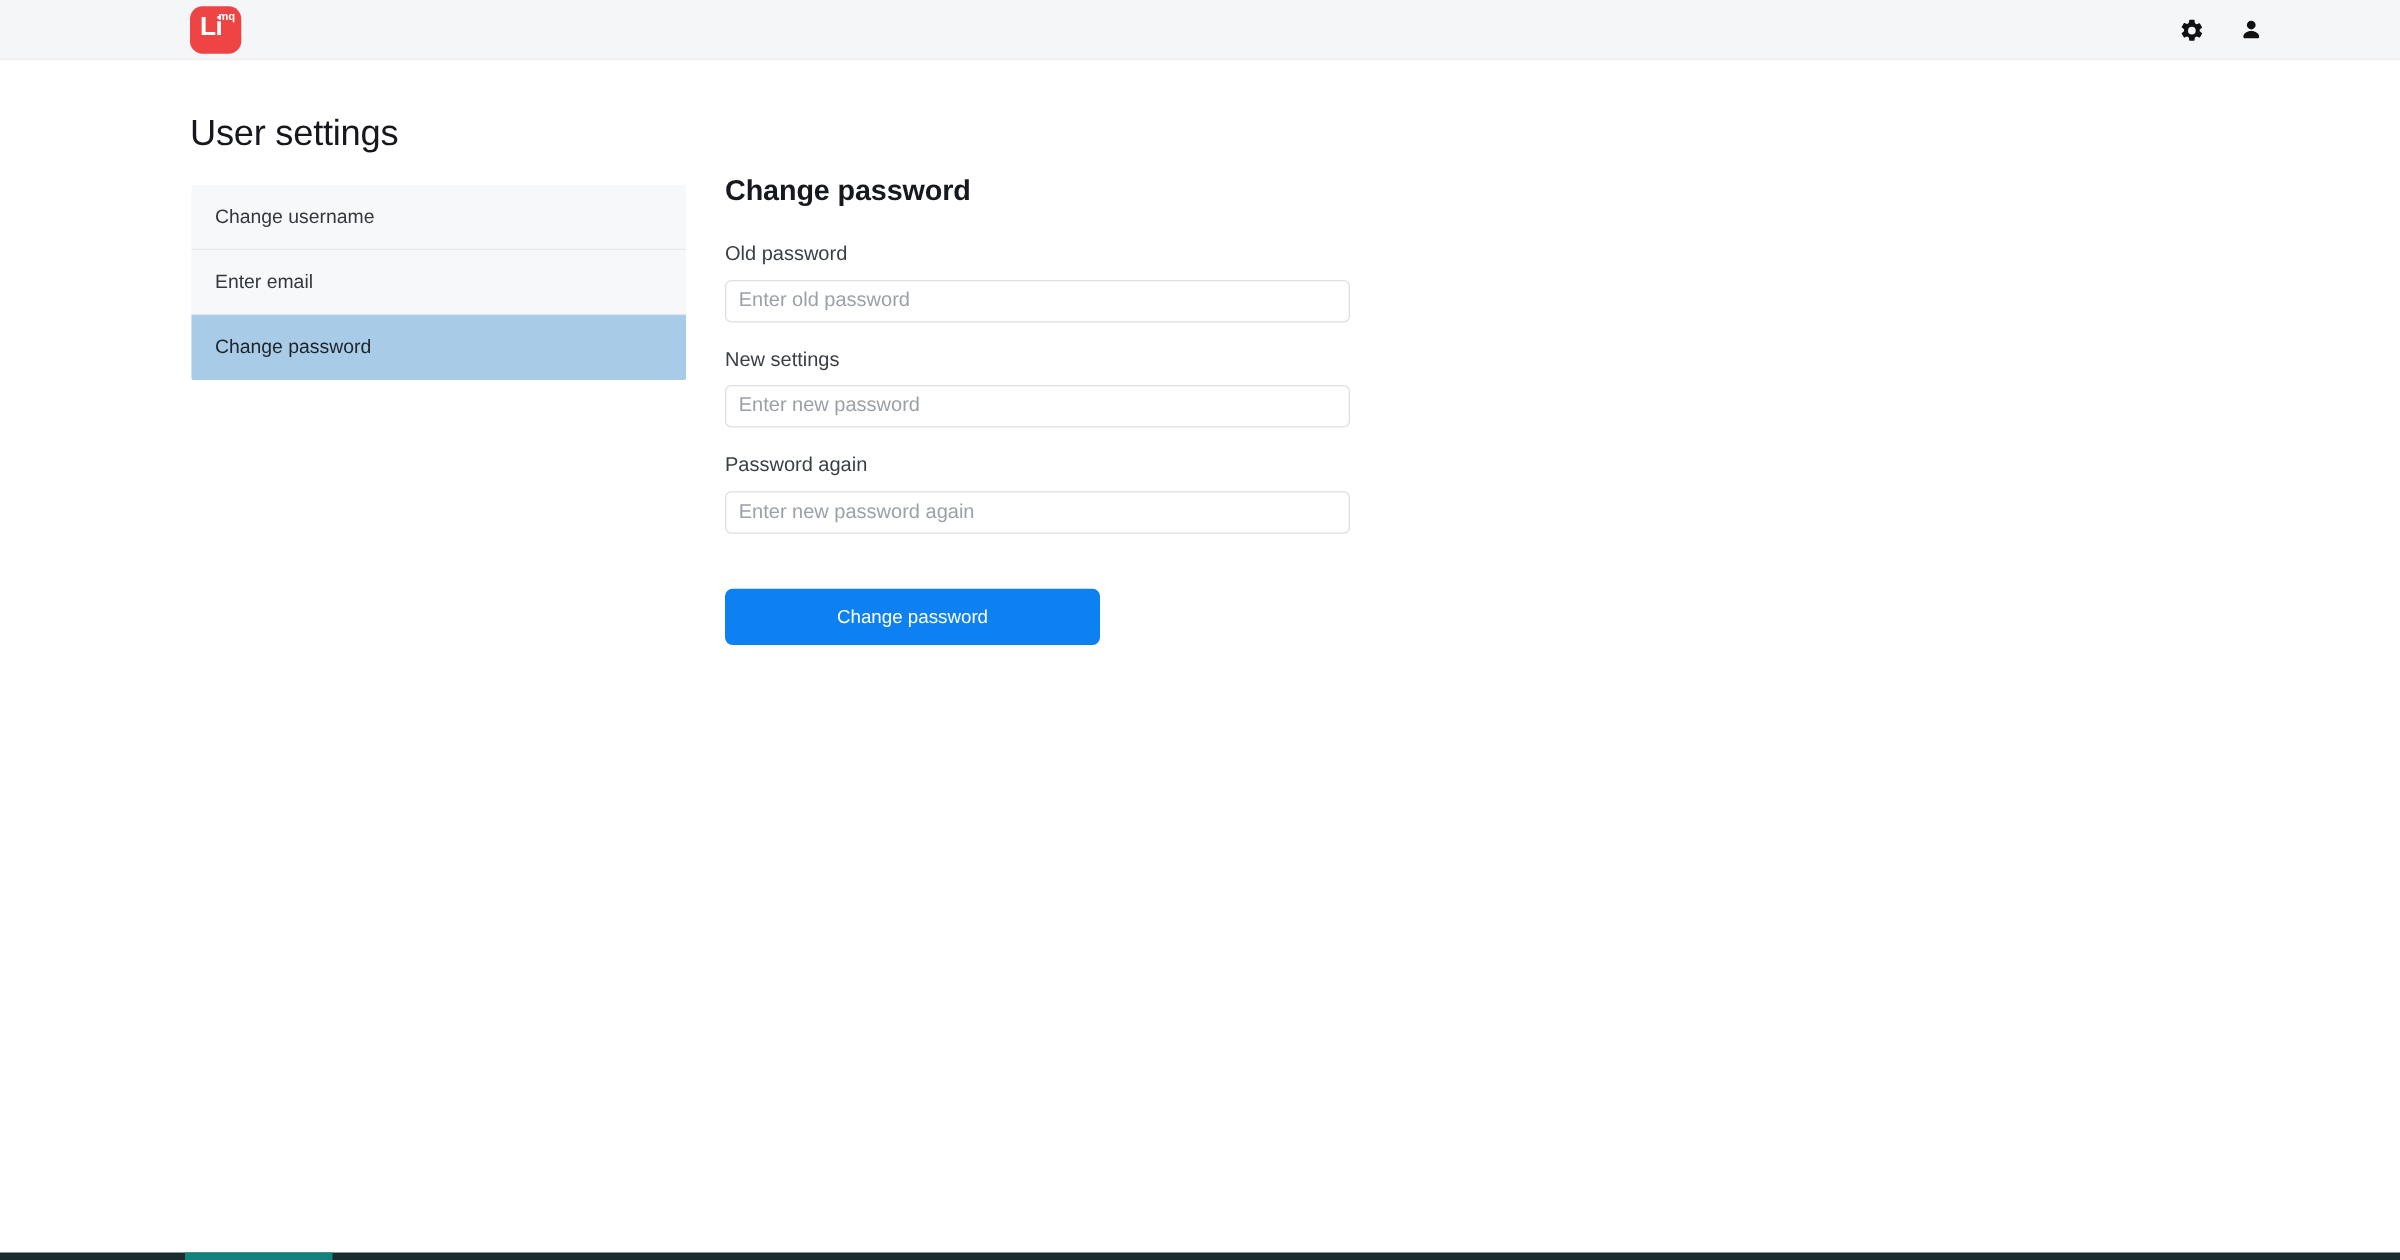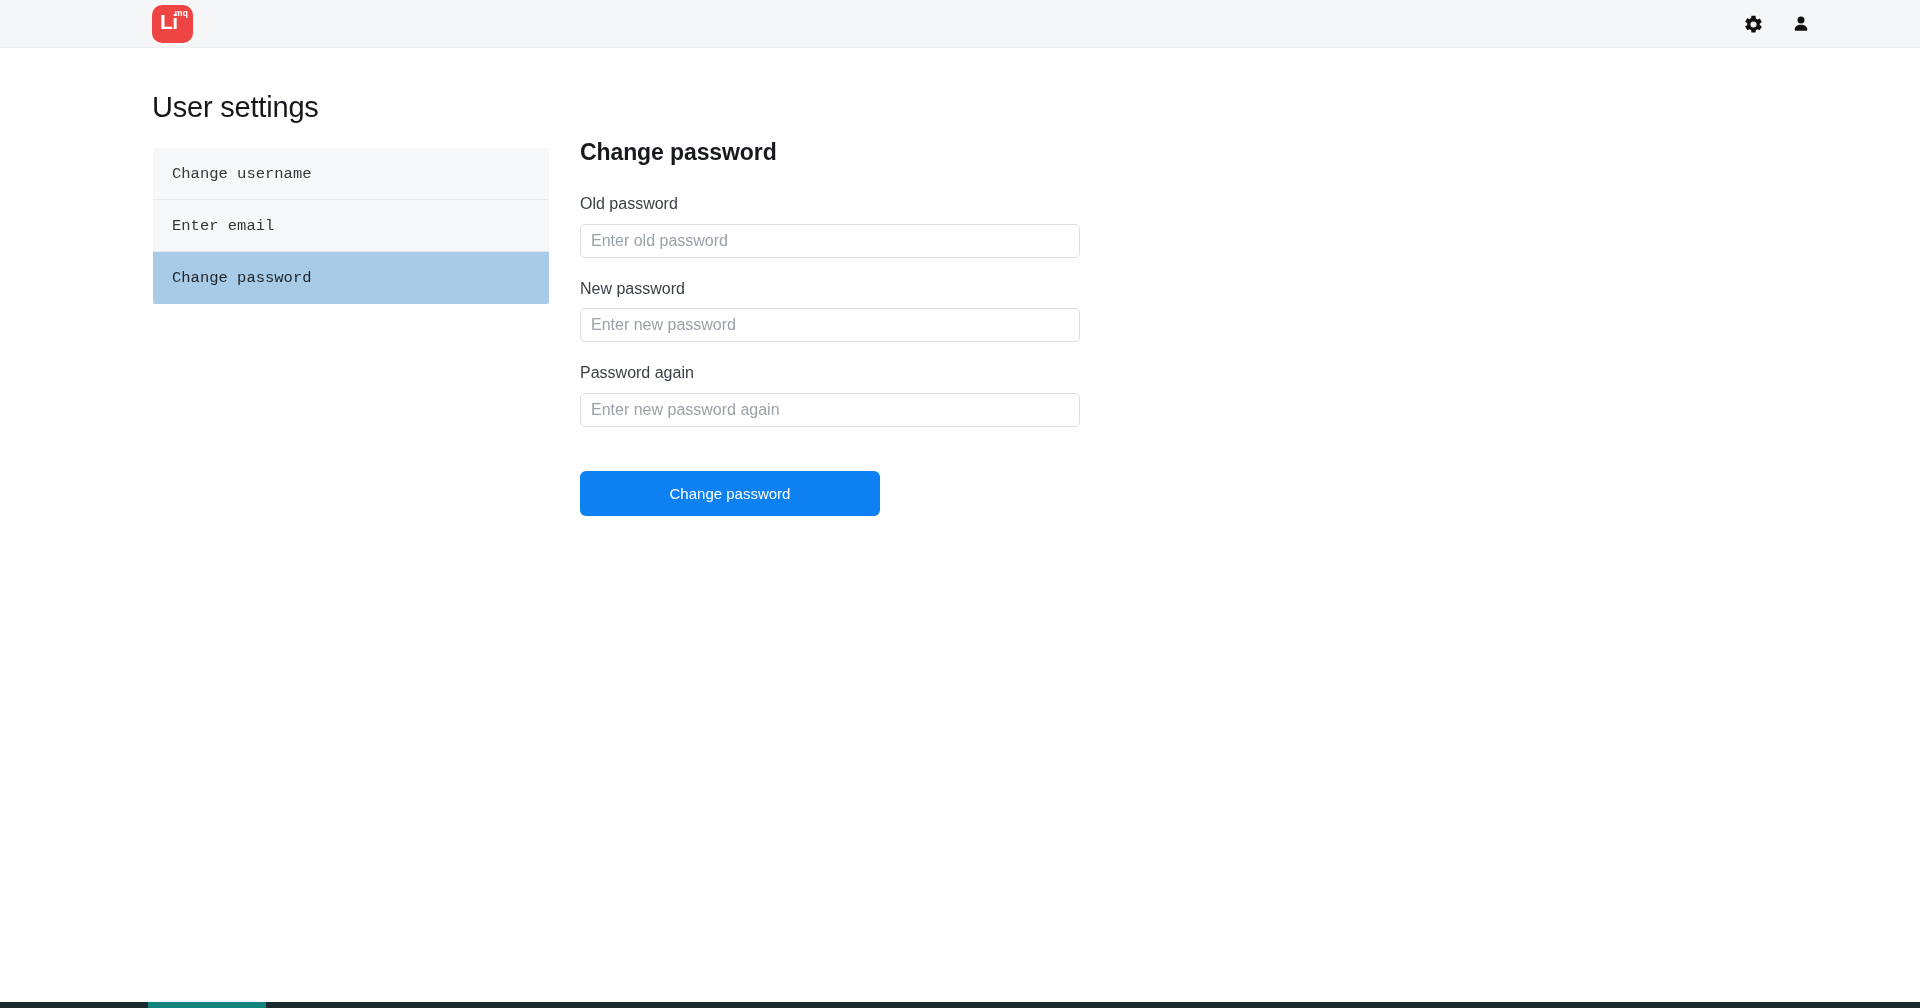--- a/index.html
+++ b/index.html
@@ -100,21 +100,20 @@
   .settings-list {
     position: absolute;
     left: 153px;
     top: 100px;
     width: 396px;
     list-style: none;
     margin: 0;
     padding: 0;
     border-radius: 2px;
     overflow: hidden;
-    font-family: Liberation Mono, monospace;
   }
   .settings-list li {
     height: 52px;
     display: flex;
     align-items: center;
     padding-left: 19px;
     font-size: 15.5px;
     color: #33383f;
     background: #f7f8f9;
     border-bottom: 1px solid #e6e8eb;
@@ -245,21 +244,21 @@
 
   <div class="form-panel">
     <h2 class="form-title">Change password</h2>
 
     <div class="field">
       <label class="field-label">Old password</label>
       <input class="field-input" type="password" placeholder="Enter old password" style="">
     </div>
 
     <div class="field">
-      <label class="field-label">New password</label>
+      <label class="field-label">New settings</label>
       <input class="field-input" type="password" placeholder="Enter new password" style="">
     </div>
 
     <div class="field">
       <label class="field-label">Password again</label>
       <input class="field-input" type="password" placeholder="Enter new password again" style="">
     </div>
 
     <div class="submit-row">
       <button class="submit-btn">Change password</button>

